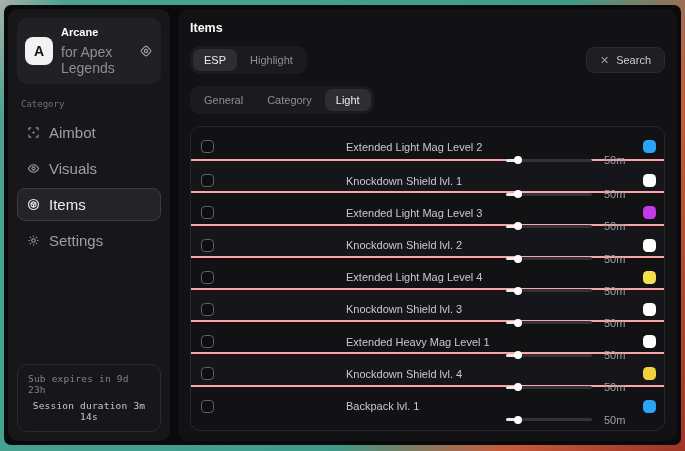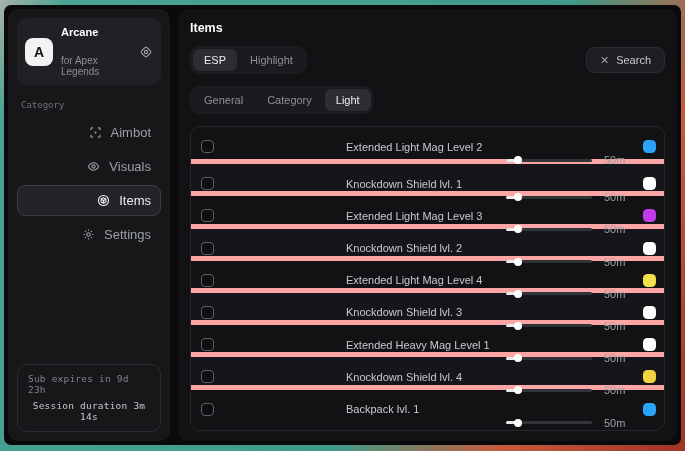--- a/index.html
+++ b/index.html
@@ -23,31 +23,31 @@
     background:#202025; border-radius:10px; padding:8px 8px;
     display:flex; align-items:center; gap:8px;
   }
   .logo-badge {
     width:28px; height:28px; background:#f2f2f2; color:#131316;
     border-radius:8px; font-weight:bold; font-size:14px;
     display:flex; align-items:center; justify-content:center; flex-shrink:0;
   }
   .logo-text { flex:1; min-width:0; }
   .logo-title { font-size:11px; font-weight:700; color:#fdfdfd; }
-  .logo-sub { font-size:10px; color:#8b9095; margin-top:17px; }
+  .logo-sub { font-size:14px; color:#8b9095; margin-top:6px; }
   .badge-icon { color:#9aa0a6; display:flex; flex-shrink:0; }
   .category-label {
     font-family:"DejaVu Sans Mono", monospace;
     font-size:9px; color:#6e7378; margin:15px 4px 7px;
   }
   .nav-item {
     display:flex; align-items:center; gap:9px;
     padding:7px 9px; margin-bottom:3px;
     border-radius:8px; border:1px solid transparent;
-    color:#9aa0a6; font-size:13px; cursor:pointer;justify-content:flex-end;
+    color:#9aa0a6; font-size:15px; cursor:pointer;
   }
   .nav-item.selected { background:#232328; border-color:#3b3b42; color:#eceded; }
   .nav-icon { display:flex; width:13px; height:13px; flex-shrink:0; }
   .nav-icon svg { width:13px; height:13px; }
   .session-box {
     margin-top:auto; border:1px solid #2a2a30; border-radius:10px;
     padding:8px 10px 9px;
     font-family:"DejaVu Sans Mono", monospace; font-size:9.5px;
   }
   .session-line1 { color:#7e848a; letter-spacing:0.2px; }
@@ -82,21 +82,21 @@
     grid-template-columns: 30px 115px 160px 1fr 20px;
     align-items:center; height:32.2px; padding:0 8px 0 10px;
   }
   .thead {
     height:28px; background:#17171a;
     border-bottom:1px solid #222228;
     font-family:"DejaVu Sans Mono", monospace;
     font-size:9.5px; color:#9aa0a6; letter-spacing:0.2px;
   }
   .tbody .trow:nth-child(even) { background:#16161a; }
-  .tbody .trow + .trow { border-top:5px solid #fca5a5; }
+  .tbody .trow + .trow { border-top:2px solid #fca5a5; }
   .checkbox {
     width:13px; height:13px; border:1.5px solid #5f5f68;
     border-radius:4px; background:#0e0e11; cursor:pointer;
   }
   .obj-name { color:#c6cad0; font-size:11px; white-space:nowrap; overflow:hidden; }
   .distance-cell { display:flex; align-items:center; gap:12px; padding-right:4px;margin-top:27px; }
   .slider { flex:1; height:3px; background:#323239; border-radius:2px; position:relative; cursor:pointer; }
   .slider-fill { position:absolute; left:0; top:0; height:3px; width:12px; background:#e9eaec; border-radius:2px; }
   .slider-handle { position:absolute; left:8px; top:-2.5px; width:8px; height:8px; background:#ffffff; border-radius:50%; }
   .distance-value { color:#9aa0a6; font-size:11px; width:28px; text-align:left; flex-shrink:0; }

